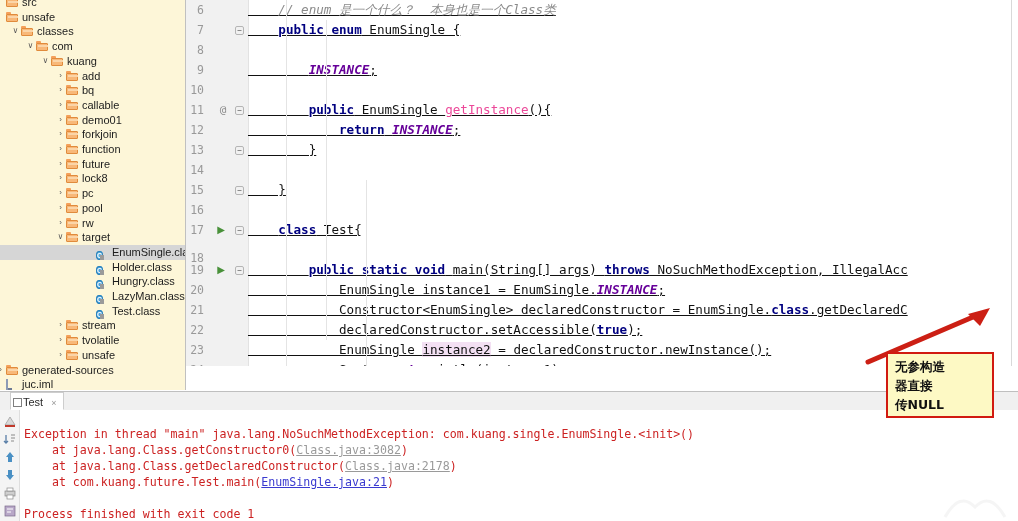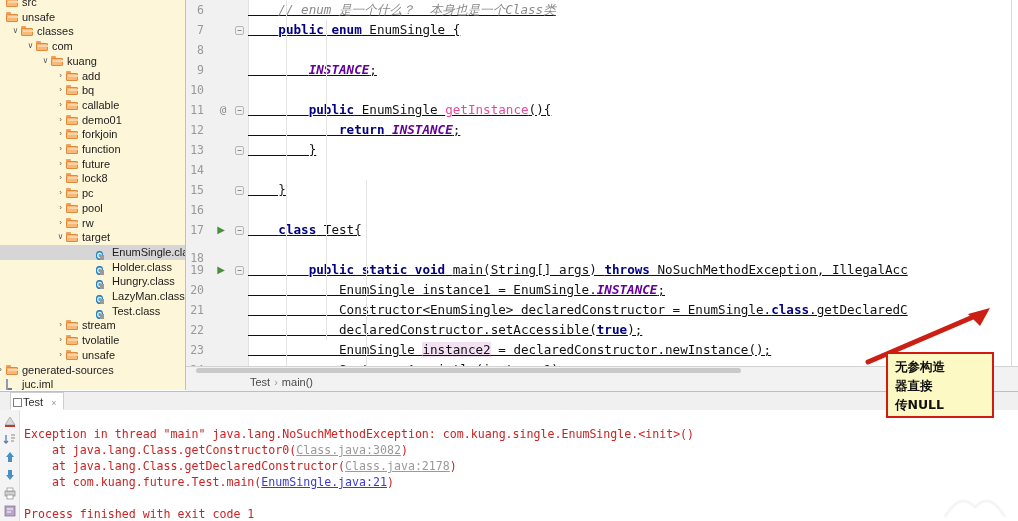--- a/index.html
+++ b/index.html
@@ -366,26 +366,20 @@
         <div class="cline" style="top: 320px;"><span class="pl">            declaredConstructor.setAccessible(</span><span class="kw">true</span><span class="pl">);</span></div>
         <div class="cline" style="top: 340px;"><span class="pl">            EnumSingle </span><span class="hl">instance2</span><span class="pl"> = declaredConstructor.newInstance();</span></div>
         <div class="cline" style="top: 360px;"><span class="pl">            System.</span><span class="st">out</span><span class="pl">.println(instance1);</span></div>
         <div class="iguide" style="left: 38px; top: 0px; height: 366px;"></div>
         <div class="iguide" style="left: 78px; top: 20px; height: 320px;"></div>
         <div class="iguide" style="left: 118px; top: 180px; height: 186px;"></div>
       </div>
     <div id="vstrip"></div>
   </div>
 
-  <div id="crumbwrap">
-    <div id="hscroll">
-      <div class="thumb"></div>
-    </div>
-    <div id="crumb"><span>Test</span><span class="sep">›</span><span>main()</span></div>
-  </div>
 
   <div id="runpanel">
     <div id="tabbar">
       <div id="runtab">
         <span class="tabico"></span>
         <span>Test</span>
         <span class="tabx">×</span>
       </div>
     </div>
 

